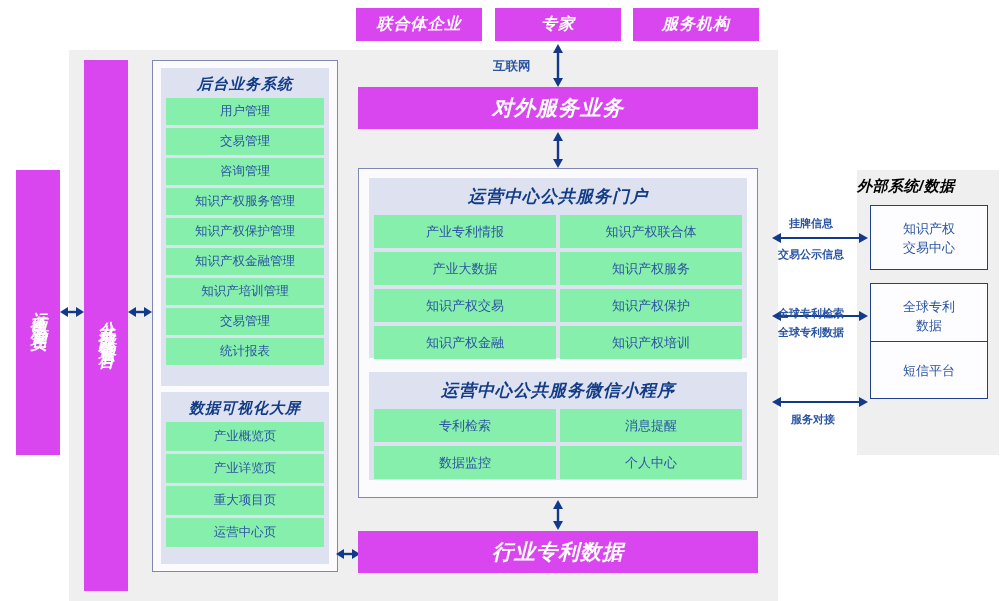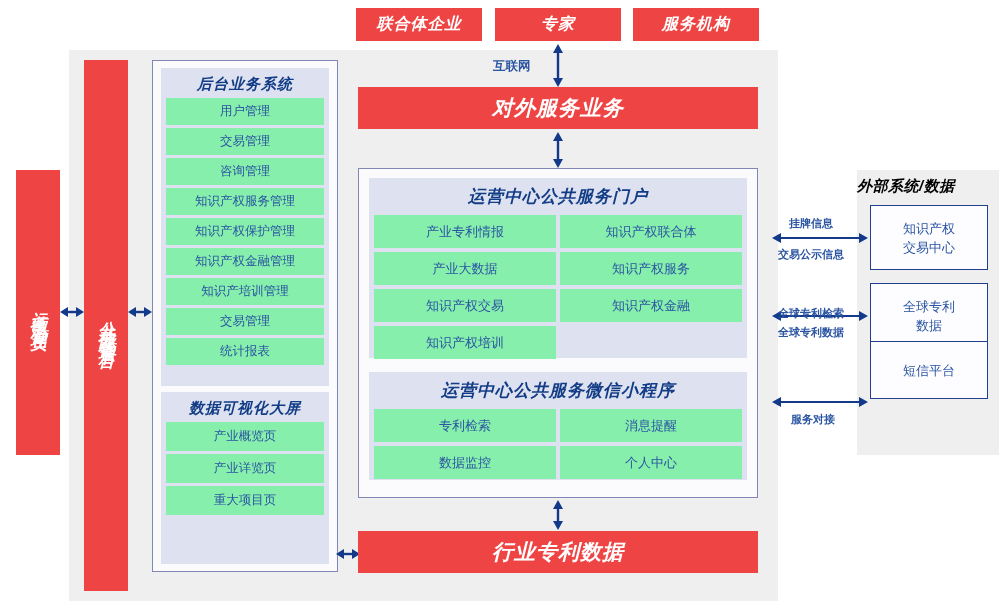--- a/index.html
+++ b/index.html
@@ -7,21 +7,21 @@
     width:1000px;height:601px;
     background:#ffffff;
     font-family:"Liberation Sans","DejaVu Sans",sans-serif;
     overflow:hidden;
   }
   #stage{position:relative;width:1000px;height:601px;}
 
   
   .solid{
     position:absolute;
-    background:#ef4444;
+    background:#d946ef;
     color:#ffffff;
     font-weight:bold;
     font-style:italic;
     display:flex;align-items:center;justify-content:center;
     text-align:center;
     letter-spacing:1px;
     box-sizing:border-box;
   }
   .solid.vert{
     writing-mode:vertical-rl;
@@ -159,20 +159,21 @@
     <div class="cell" style="height:27px;">知识产培训管理</div>
     <div class="cell" style="height:27px;">交易管理</div>
     <div class="cell" style="height:27px;">统计报表</div>
   </div>
 
   <div class="group stack" style="left:161px;top:392px;width:168px;height:172px;">
     <div class="group-title">数据可视化大屏</div>
     <div class="cell" style="height:29px;">产业概览页</div>
     <div class="cell" style="height:29px;">产业详览页</div>
     <div class="cell" style="height:29px;">重大项目页</div>
+    <div class="cell" style="height:29px;">运营中心页</div>
   </div>
 
   <div class="alabel" style="left:493px;top:58px;font-size:12.5px;">互联网</div>
   <div class="arrow" style="left:550px;top:44px;width:16px;height:43px;">
     <svg width="16" height="43" viewBox="0 0 16 43">
       <line x1="8" y1="6" x2="8" y2="37" stroke="#12398a" stroke-width="2.4"></line>
       <polygon points="8,0 3,9 13,9" fill="#12398a"></polygon>
       <polygon points="8,43 3,34 13,34" fill="#12398a"></polygon>
     </svg>
   </div>
@@ -192,20 +193,21 @@
   <div class="framed" style="left:358px;top:168px;width:400px;height:330px;"></div>
 
   <div class="group" style="left:369px;top:178px;width:378px;height:180px;">
     <div class="group-title" style="font-size:17px;line-height:28px;">运营中心公共服务门户</div>
     <div class="grid2">
       <div class="cell">产业专利情报</div>
       <div class="cell">知识产权联合体</div>
       <div class="cell">产业大数据</div>
       <div class="cell">知识产权服务</div>
       <div class="cell">知识产权交易</div>
+      <div class="cell">知识产权保护</div>
       <div class="cell">知识产权金融</div>
       <div class="cell">知识产权培训</div>
     </div>
   </div>
 
   <div class="group" style="left:369px;top:372px;width:378px;height:108px;">
     <div class="group-title" style="font-size:17px;line-height:28px;">运营中心公共服务微信小程序</div>
     <div class="grid2">
       <div class="cell">专利检索</div>
       <div class="cell">消息提醒</div>

